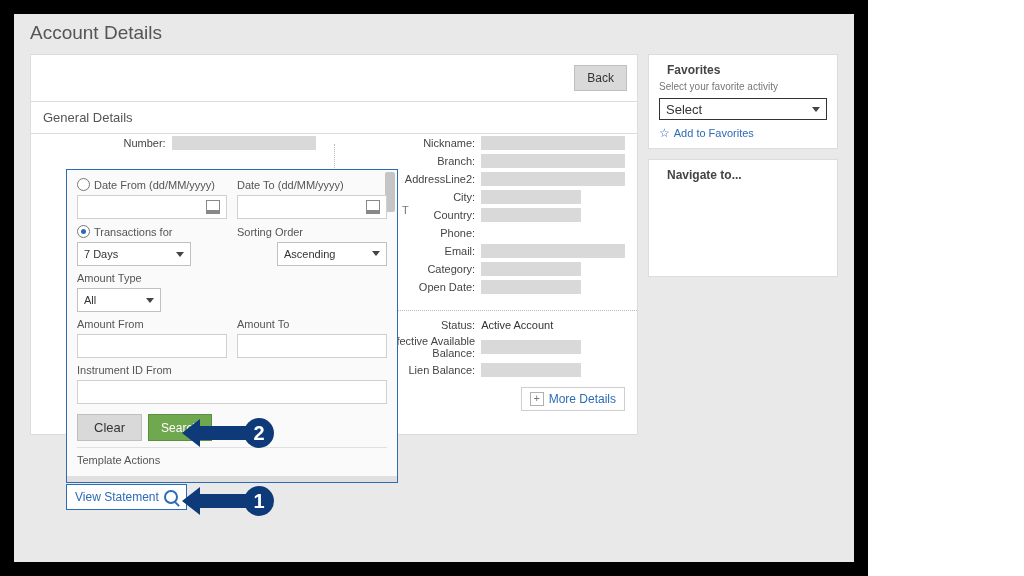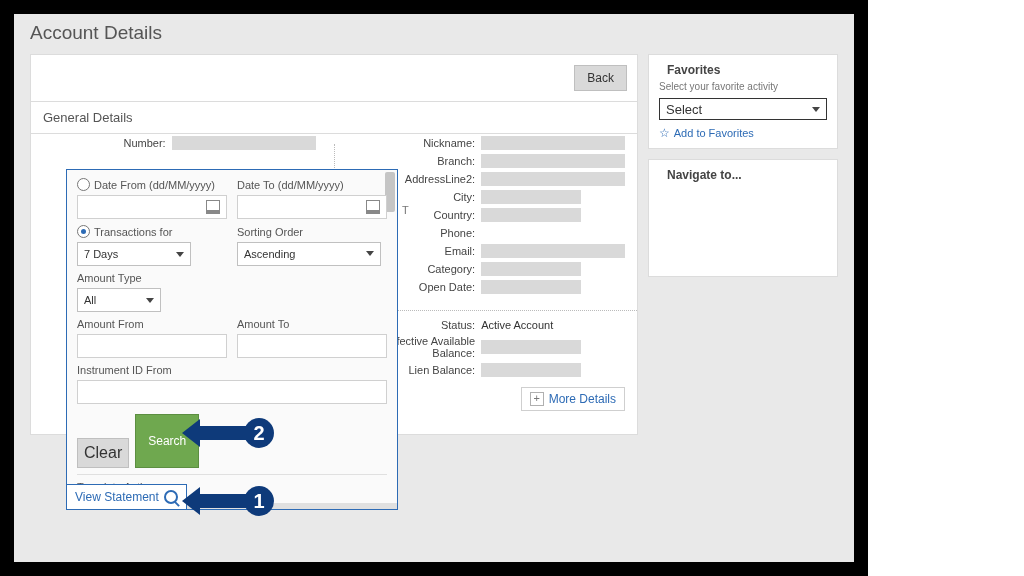--- a/index.html
+++ b/index.html
@@ -181,21 +181,21 @@
     height: 22px;
     display: flex;
     align-items: center;
     justify-content: space-between;
     padding: 0 6px;
     font-size: 11px;
     color: #333;
     cursor: pointer;
     max-width: 100px;
   }
-  .sp-select.wide { max-width: 130px; }
+  .sp-select.wide { max-width: 130px; margin-left: 40px; }
   .caret-down {
     width: 0; height: 0;
     border-left: 4px solid transparent;
     border-right: 4px solid transparent;
     border-top: 5px solid #444;
   }
   .radio {
     width: 11px; height: 11px; border: 1px solid #777; border-radius: 50%;
     display: inline-flex; align-items: center; justify-content: center;
     background: #fff;
@@ -205,25 +205,24 @@
     width: 5px; height: 5px; background: var(--link-blue); border-radius: 50%;
   }
   .sp-buttons {
     display: flex;
     gap: 6px;
     padding: 4px 0 6px 0;
   }
   .btn-clear {
     background: #d9d9d9;
     border: 1px solid #bfbfbf;
-    padding: 5px 6px;
+    padding: 5px 16px;
     color: #333;
-    font-size: 16px;
-    cursor: pointer;
-    margin-top: 24px;
+    font-size: 13px;
+    cursor: pointer;
   }
   .btn-search {
     background: var(--green);
     border: 1px solid #5c8e41;
     padding: 5px 12px;
     color: #fff;
     font-size: 12px;
     cursor: pointer;
   }
   .sp-template {

